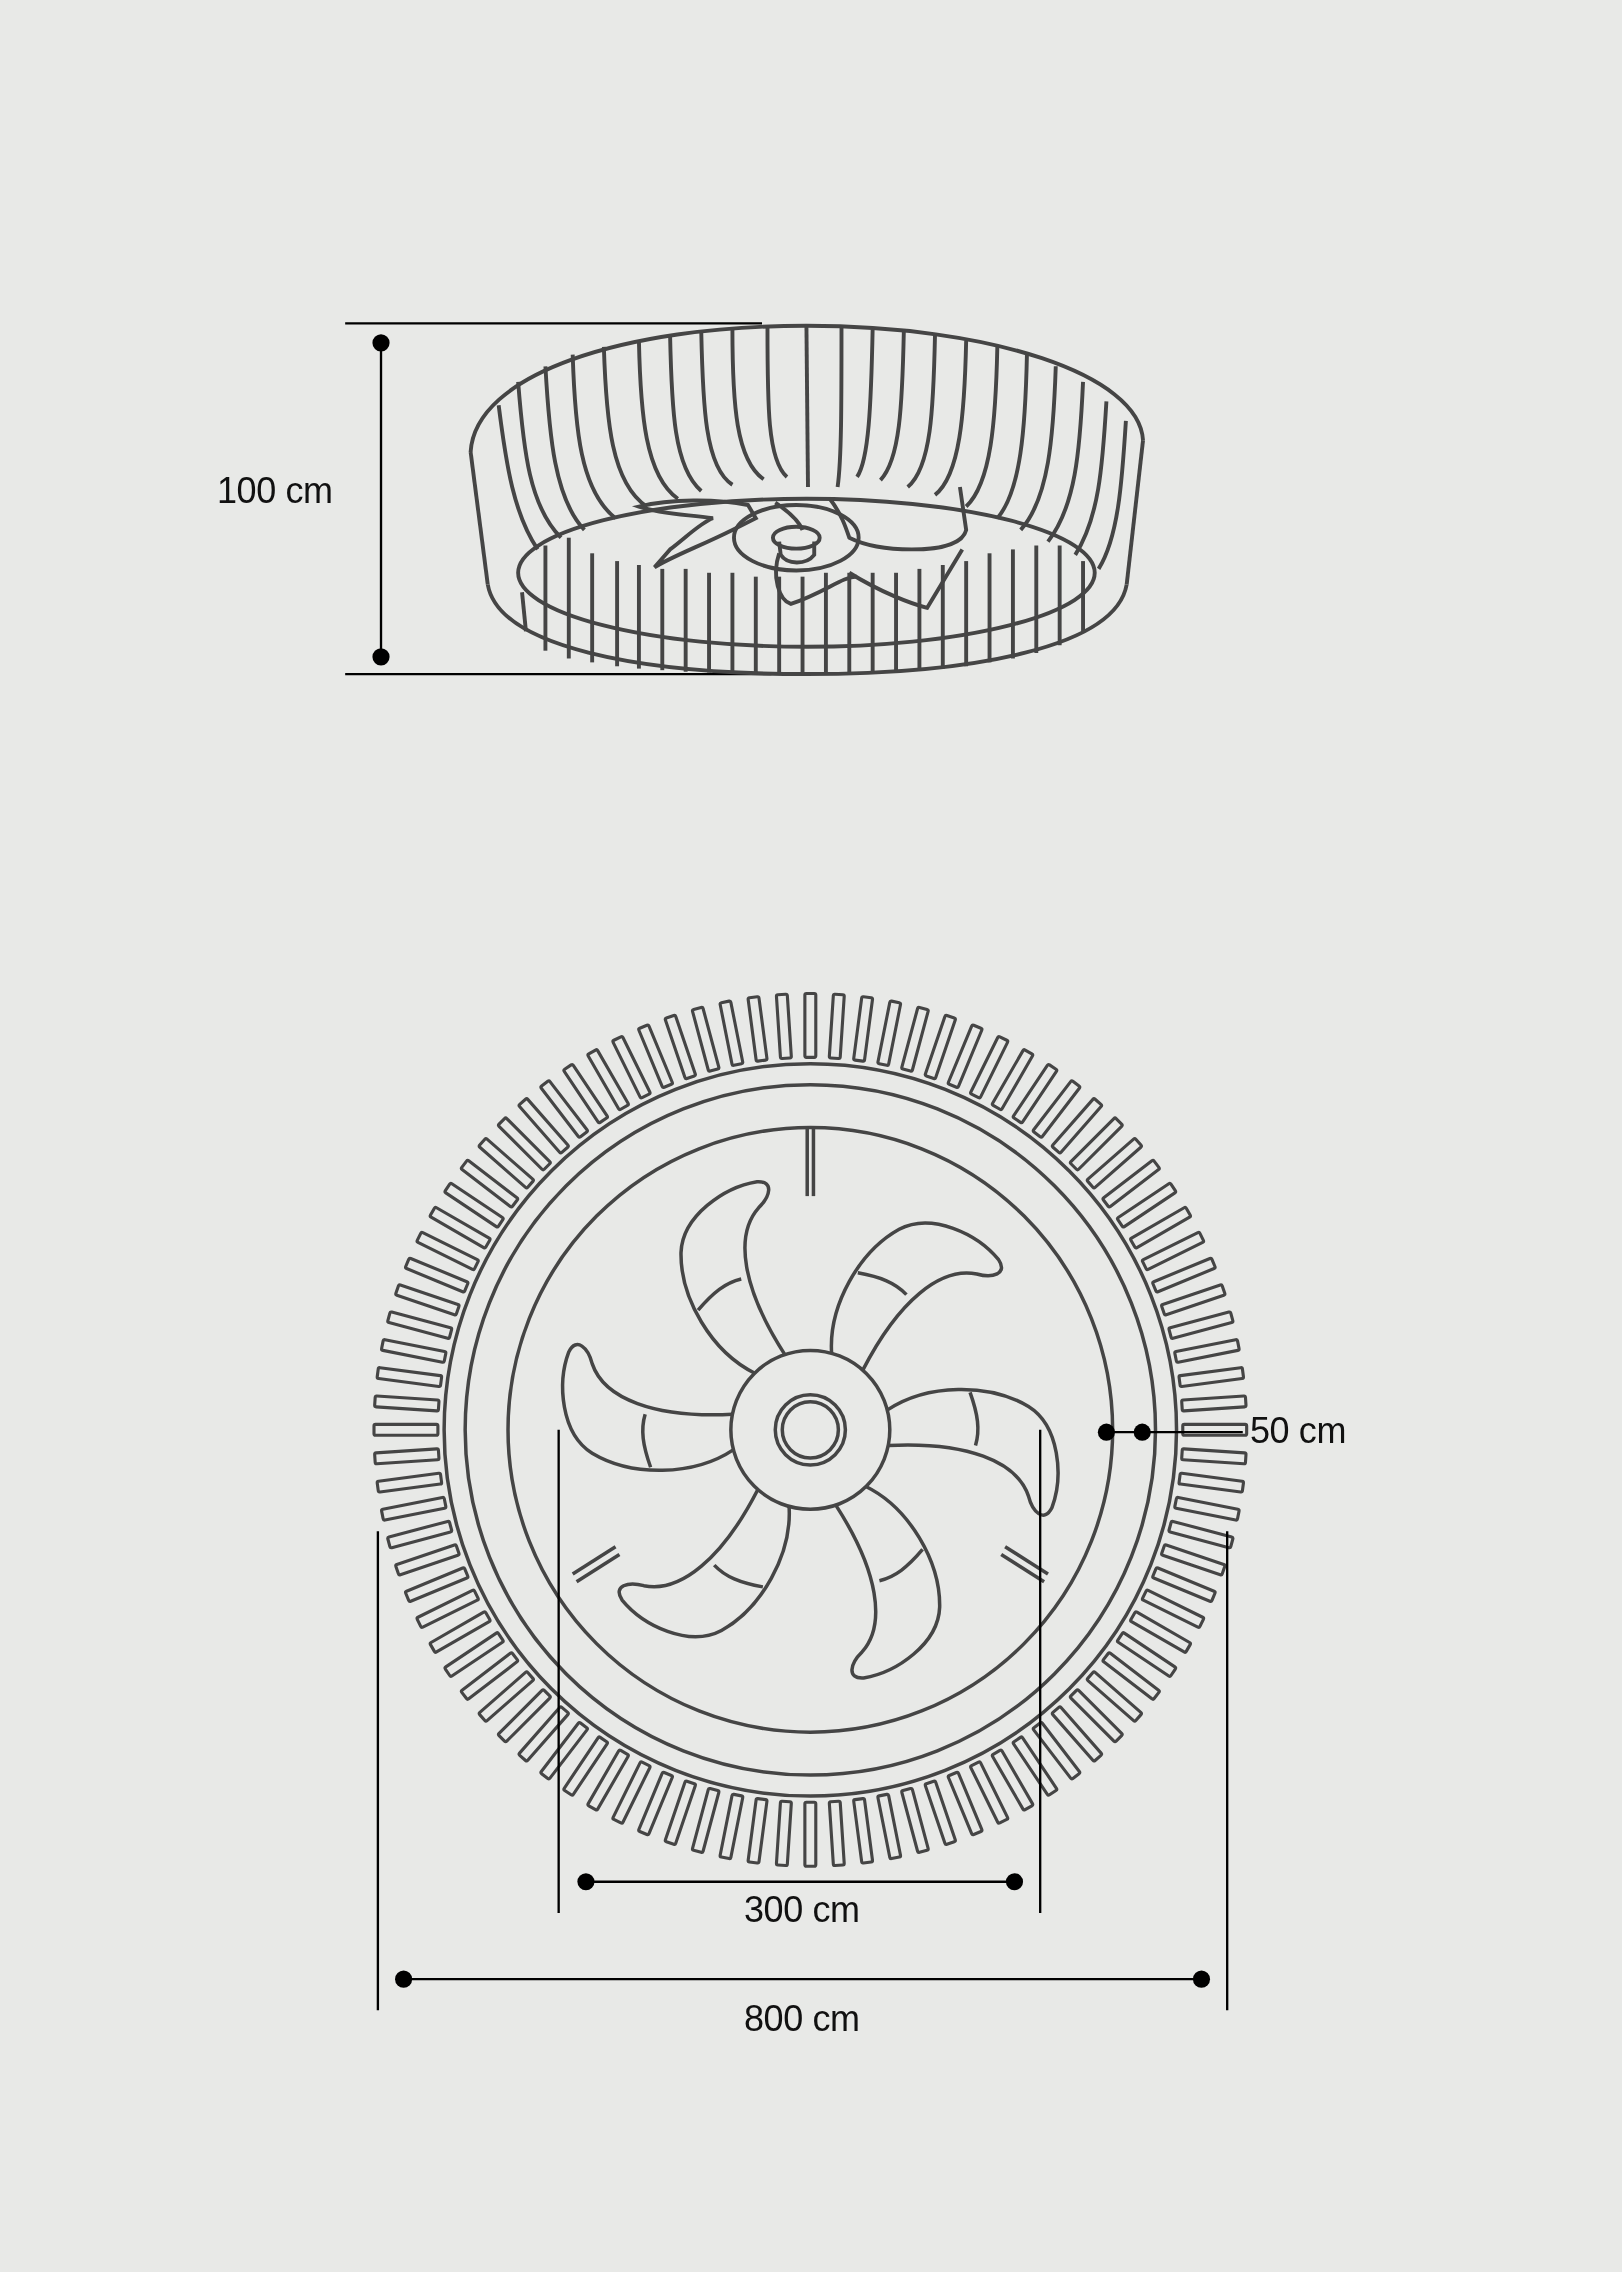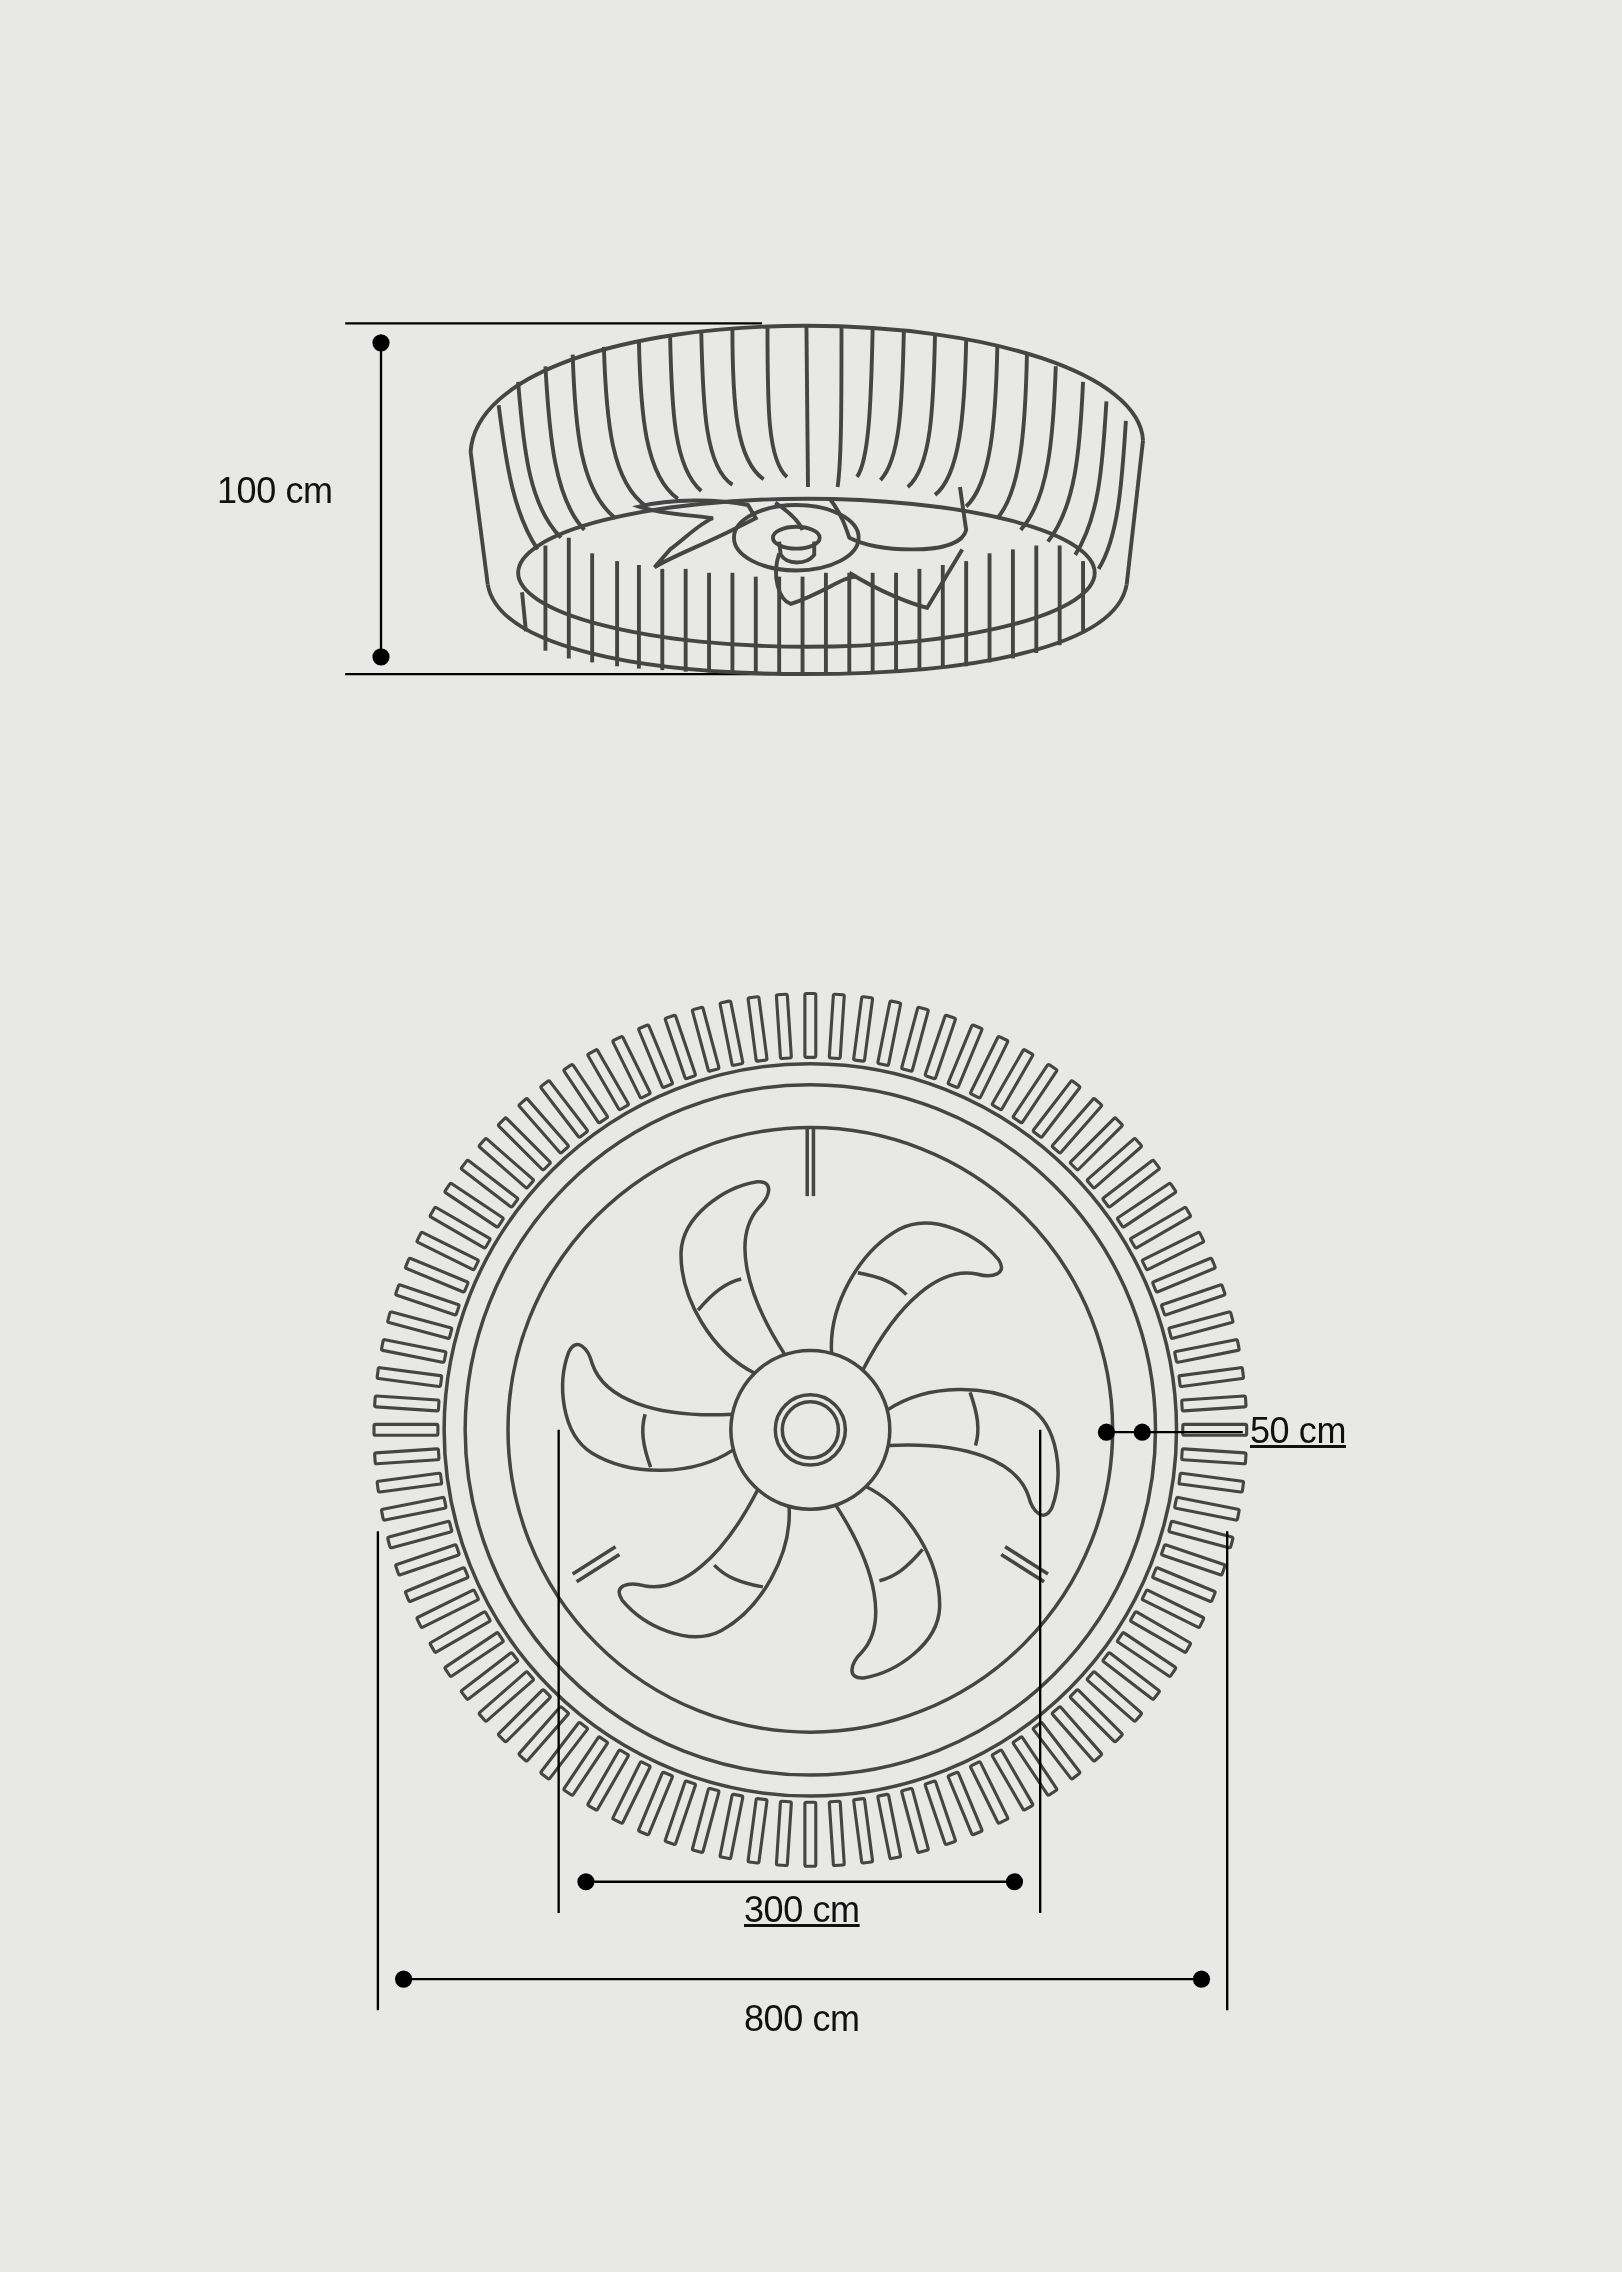--- a/index.html
+++ b/index.html
@@ -237,16 +237,16 @@
     <circle cx="518" cy="2540" r="11" stroke="none"></circle>
     <circle cx="1542" cy="2540" r="11" stroke="none"></circle>
 
     <line x1="1420" y1="1838" x2="1595" y2="1838" stroke-width="3"></line>
     <circle cx="1420" cy="1838" r="11" stroke="none"></circle>
     <circle cx="1466" cy="1838" r="11" stroke="none"></circle>
   </g>
 </svg>
 
 <div class="lbl" style="left:217px; top:470px;">100 cm</div>
-<div class="lbl" style="left:1250px; top:1410px;text-decoration:underline;">50 cm</div>
-<div class="lbl" style="left:744px; top:1889px;text-decoration:underline;">300 cm</div>
+<div class="lbl" style="left:1250px; top:1410px;">50 cm</div>
+<div class="lbl" style="left:744px; top:1889px;">300 cm</div>
 <div class="lbl" style="left:744px; top:1998px;">800 cm</div>
 
 
 </body></html>

